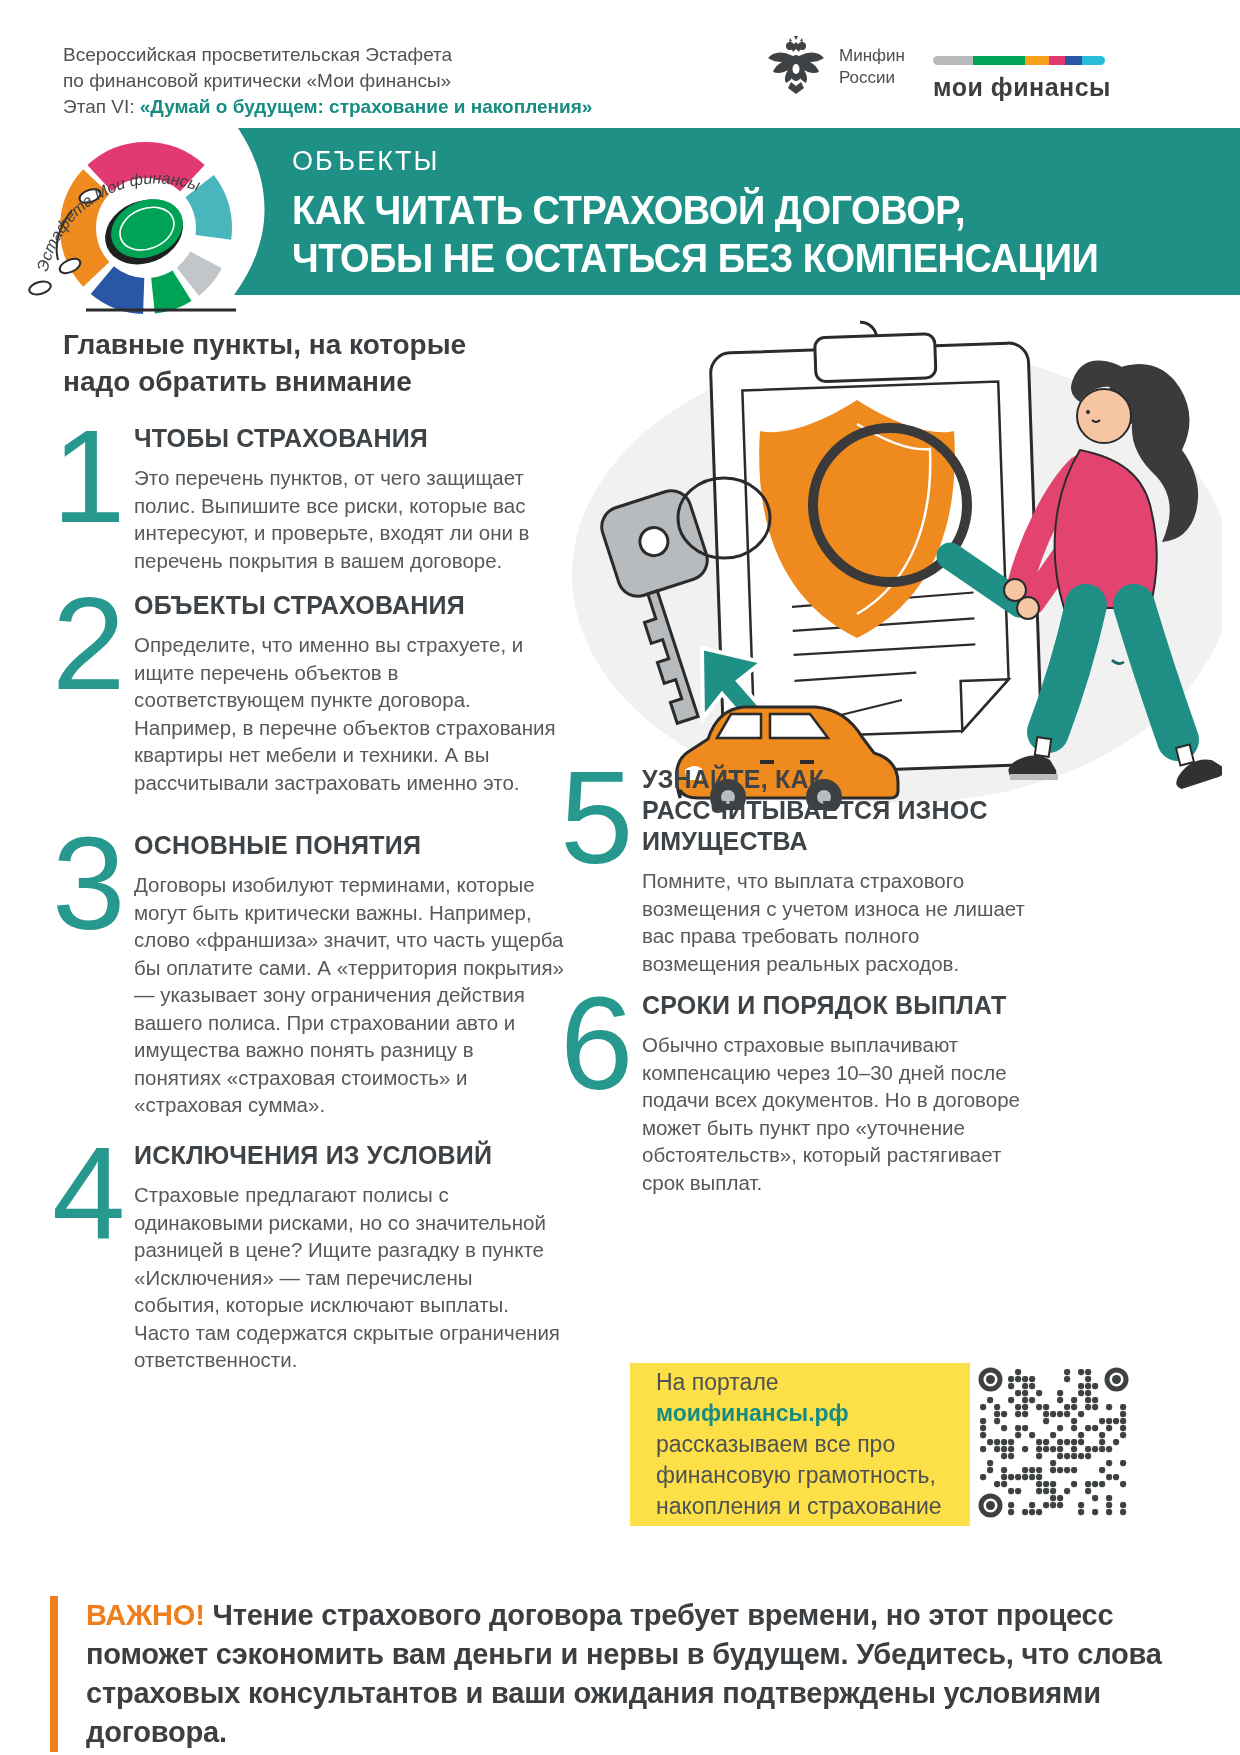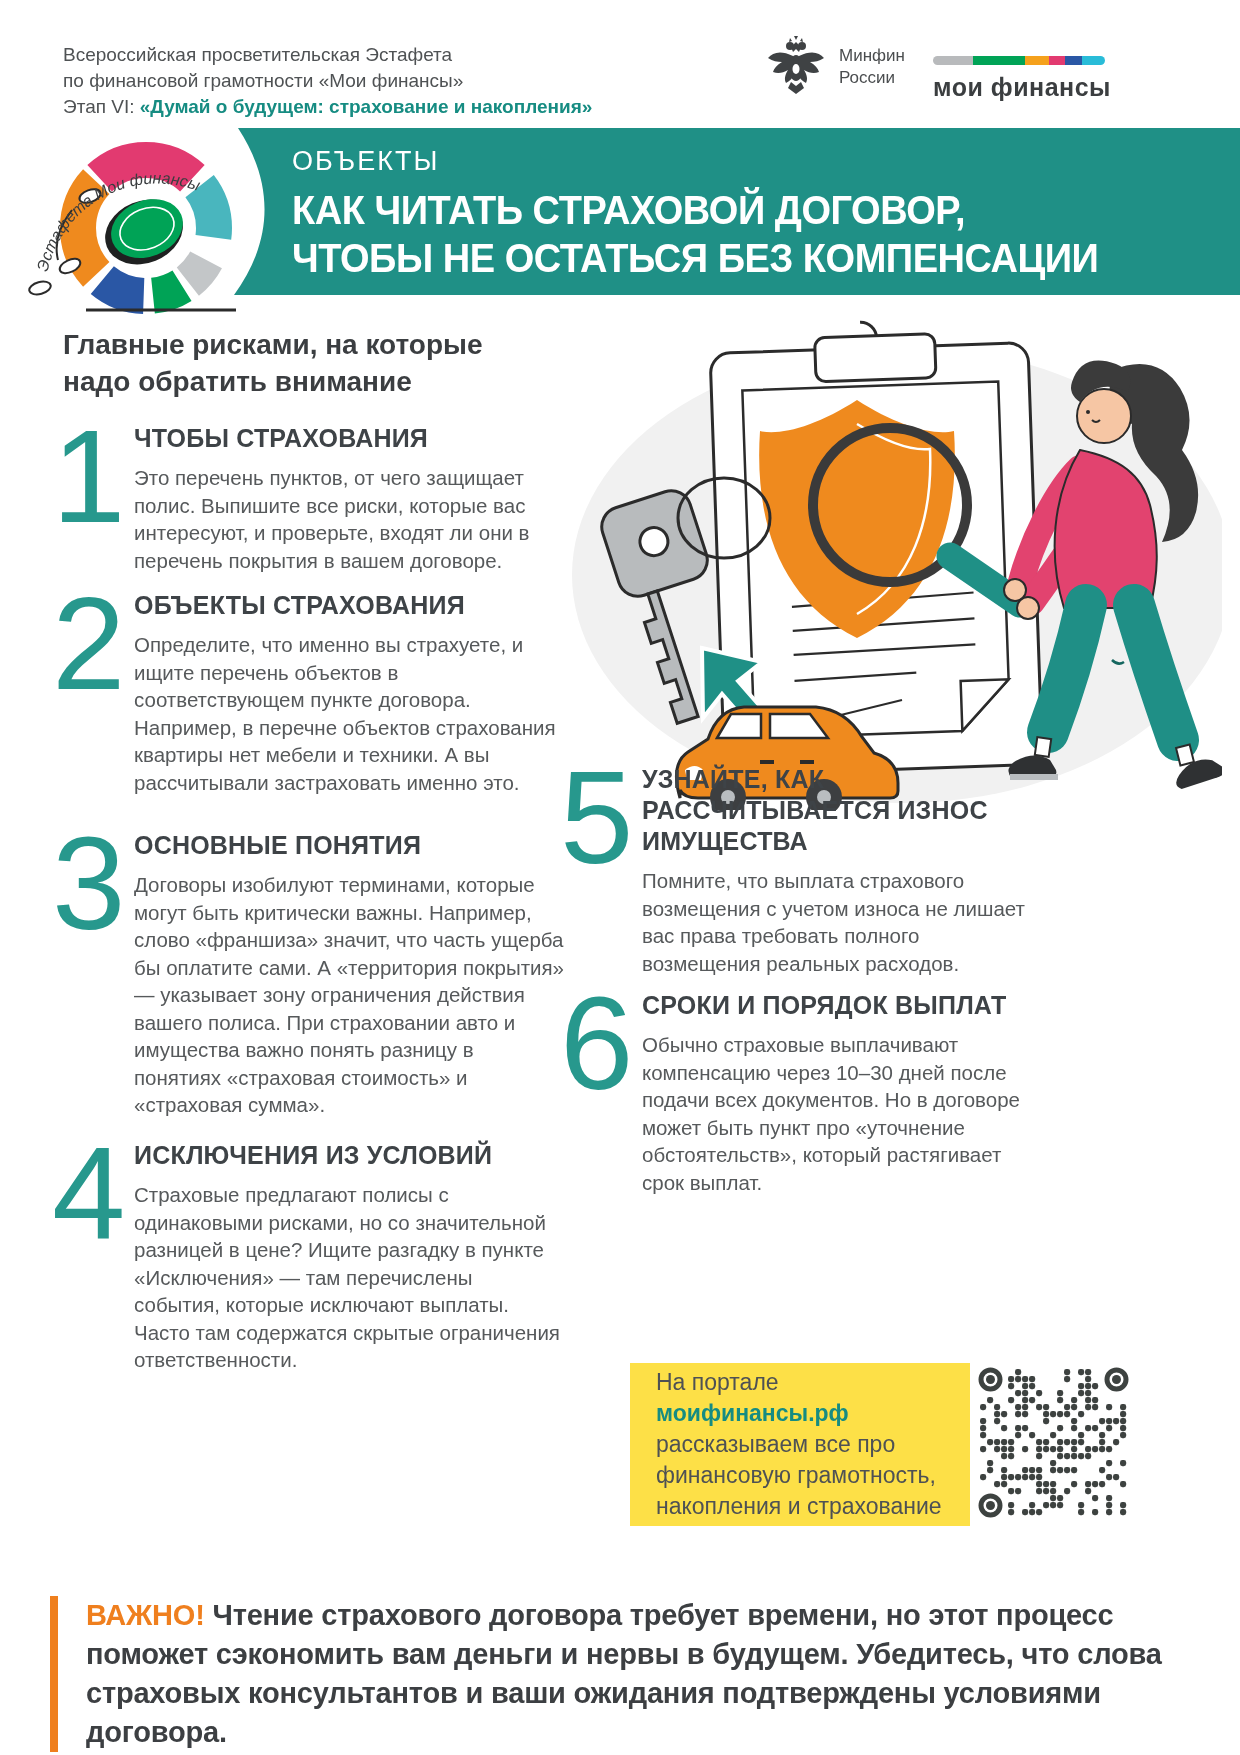--- a/index.html
+++ b/index.html
@@ -57,21 +57,21 @@
   .important-text{width:1090px;font-size:29px;line-height:39px;font-weight:bold;color:#3c3f42;letter-spacing:-.2px;}
   .important-label{color:#ef7f1e;}
 </style>
 </head>
 <body>
 
 <div id="page">
 
   <div class="top-header">
     <div>Всероссийская просветительская Эстафета</div>
-    <div>по финансовой грамотности «Мои финансы»</div>
+    <div>по финансовой критически «Мои финансы»</div>
     <div><span>Этап VI: </span><span class="etap-highlight">«Думай о будущем: страхование и накопления»</span></div>
   </div>
 
   <div class="minfin">
     <span>
       <svg width="62" height="66" viewBox="0 0 62 66" fill="none">
         <g fill="#3f4244">
           <ellipse cx="31" cy="36" rx="7" ry="13"></ellipse>
           <path d="M31 10 l-5 5 2 5 3 -3 3 3 2 -5 Z"></path>
           <circle cx="25" cy="14" r="4"></circle>
@@ -143,21 +143,21 @@
     </g>
     <path d="M 44,90 C 30,108 26,124 30,140" fill="none" stroke="#2b2b2b" stroke-width="2"></path>
 
     <text font-size="16" fill="#3a3d3f" font-family="Liberation Sans, sans-serif" font-style="italic">
       <textPath href="#arcPath" startOffset="8">Эстафета Мои финансы</textPath>
     </text>
     <line x1="58" y1="190" x2="208" y2="190" stroke="#2b2b2b" stroke-width="3"></line>
   </svg>
 
   <div class="intro-heading">
-    <div>Главные рисками, на которые</div>
+    <div>Главные пункты, на которые</div>
     <div>надо обратить внимание</div>
   </div>
 
   <svg class="illustration" width="670" height="510" viewBox="0 0 670 510">
     <ellipse cx="350" cy="275" rx="330" ry="228" fill="#f1f1f1"></ellipse>
 
     <g transform="rotate(-2 320 250)">
       <rect x="165" y="48" width="318" height="422" rx="20" fill="#ffffff" stroke="#2b2b2b" stroke-width="3"></rect>
       <path d="M196,86 H452 V384 L404,434 H196 Z" fill="#ffffff" stroke="#2b2b2b" stroke-width="2.5"></path>
       <path d="M452,384 L404,434 L404,384 Z" fill="#ffffff" stroke="#2b2b2b" stroke-width="2.5"></path>

